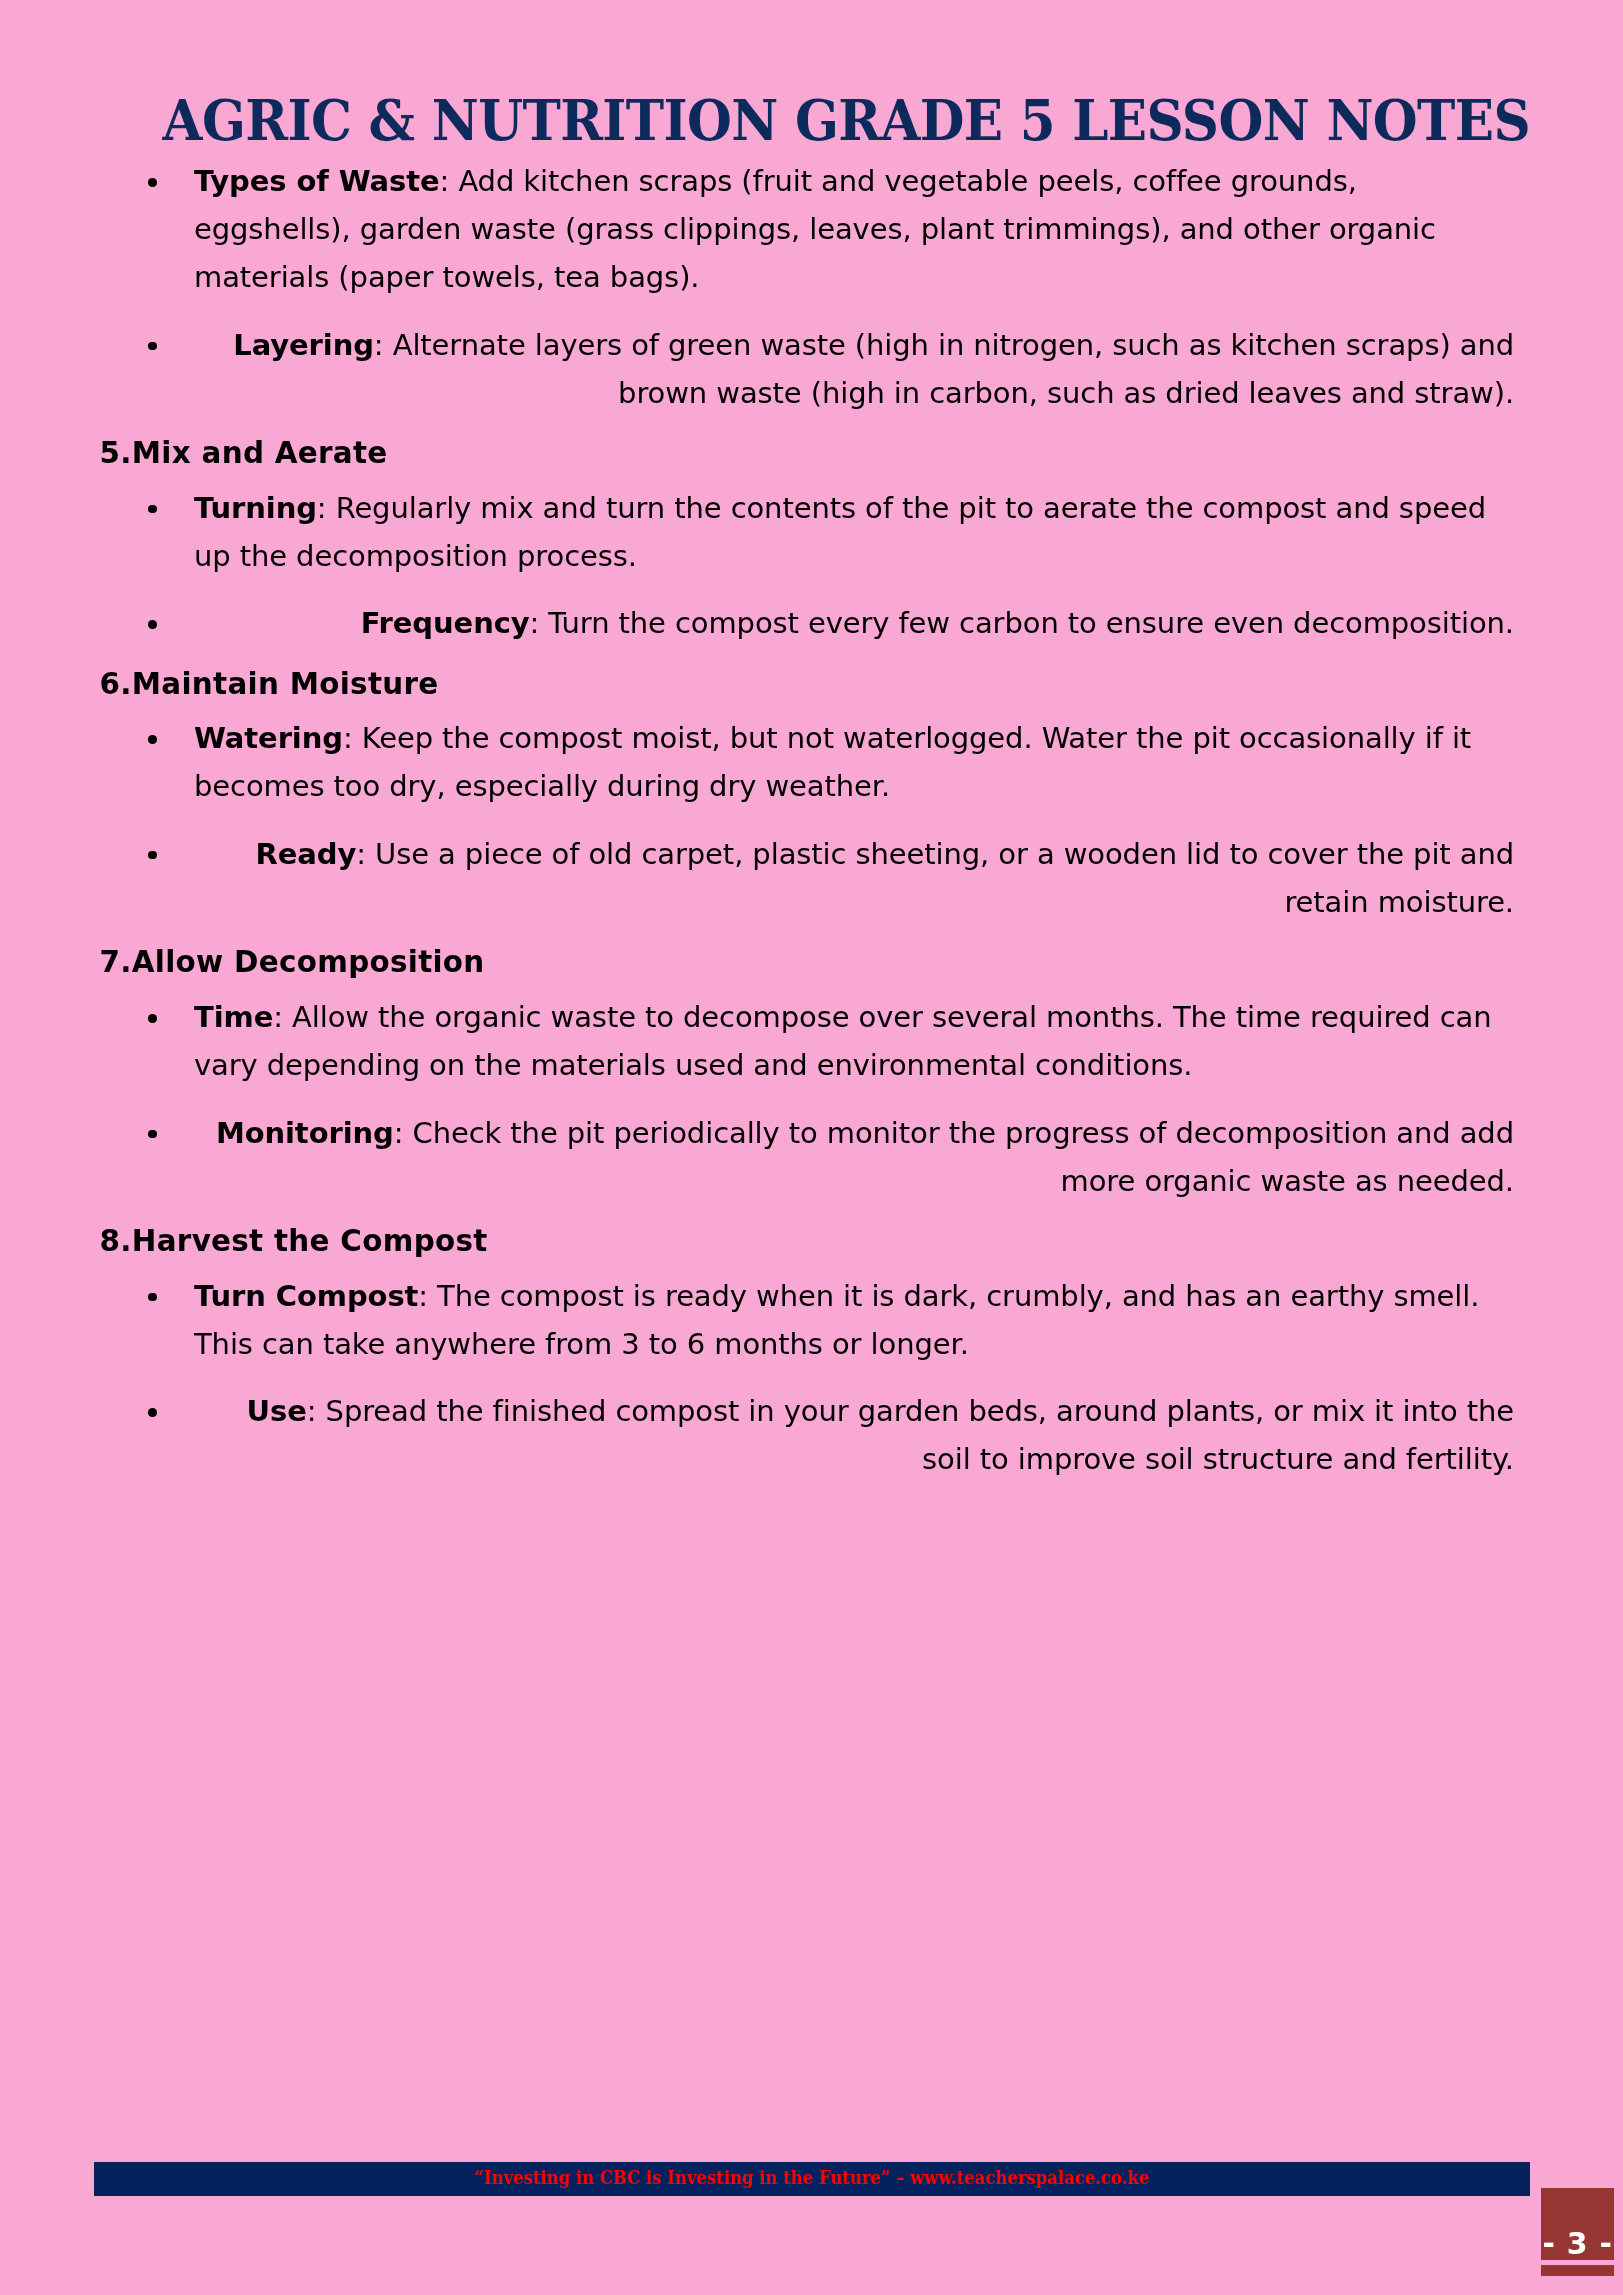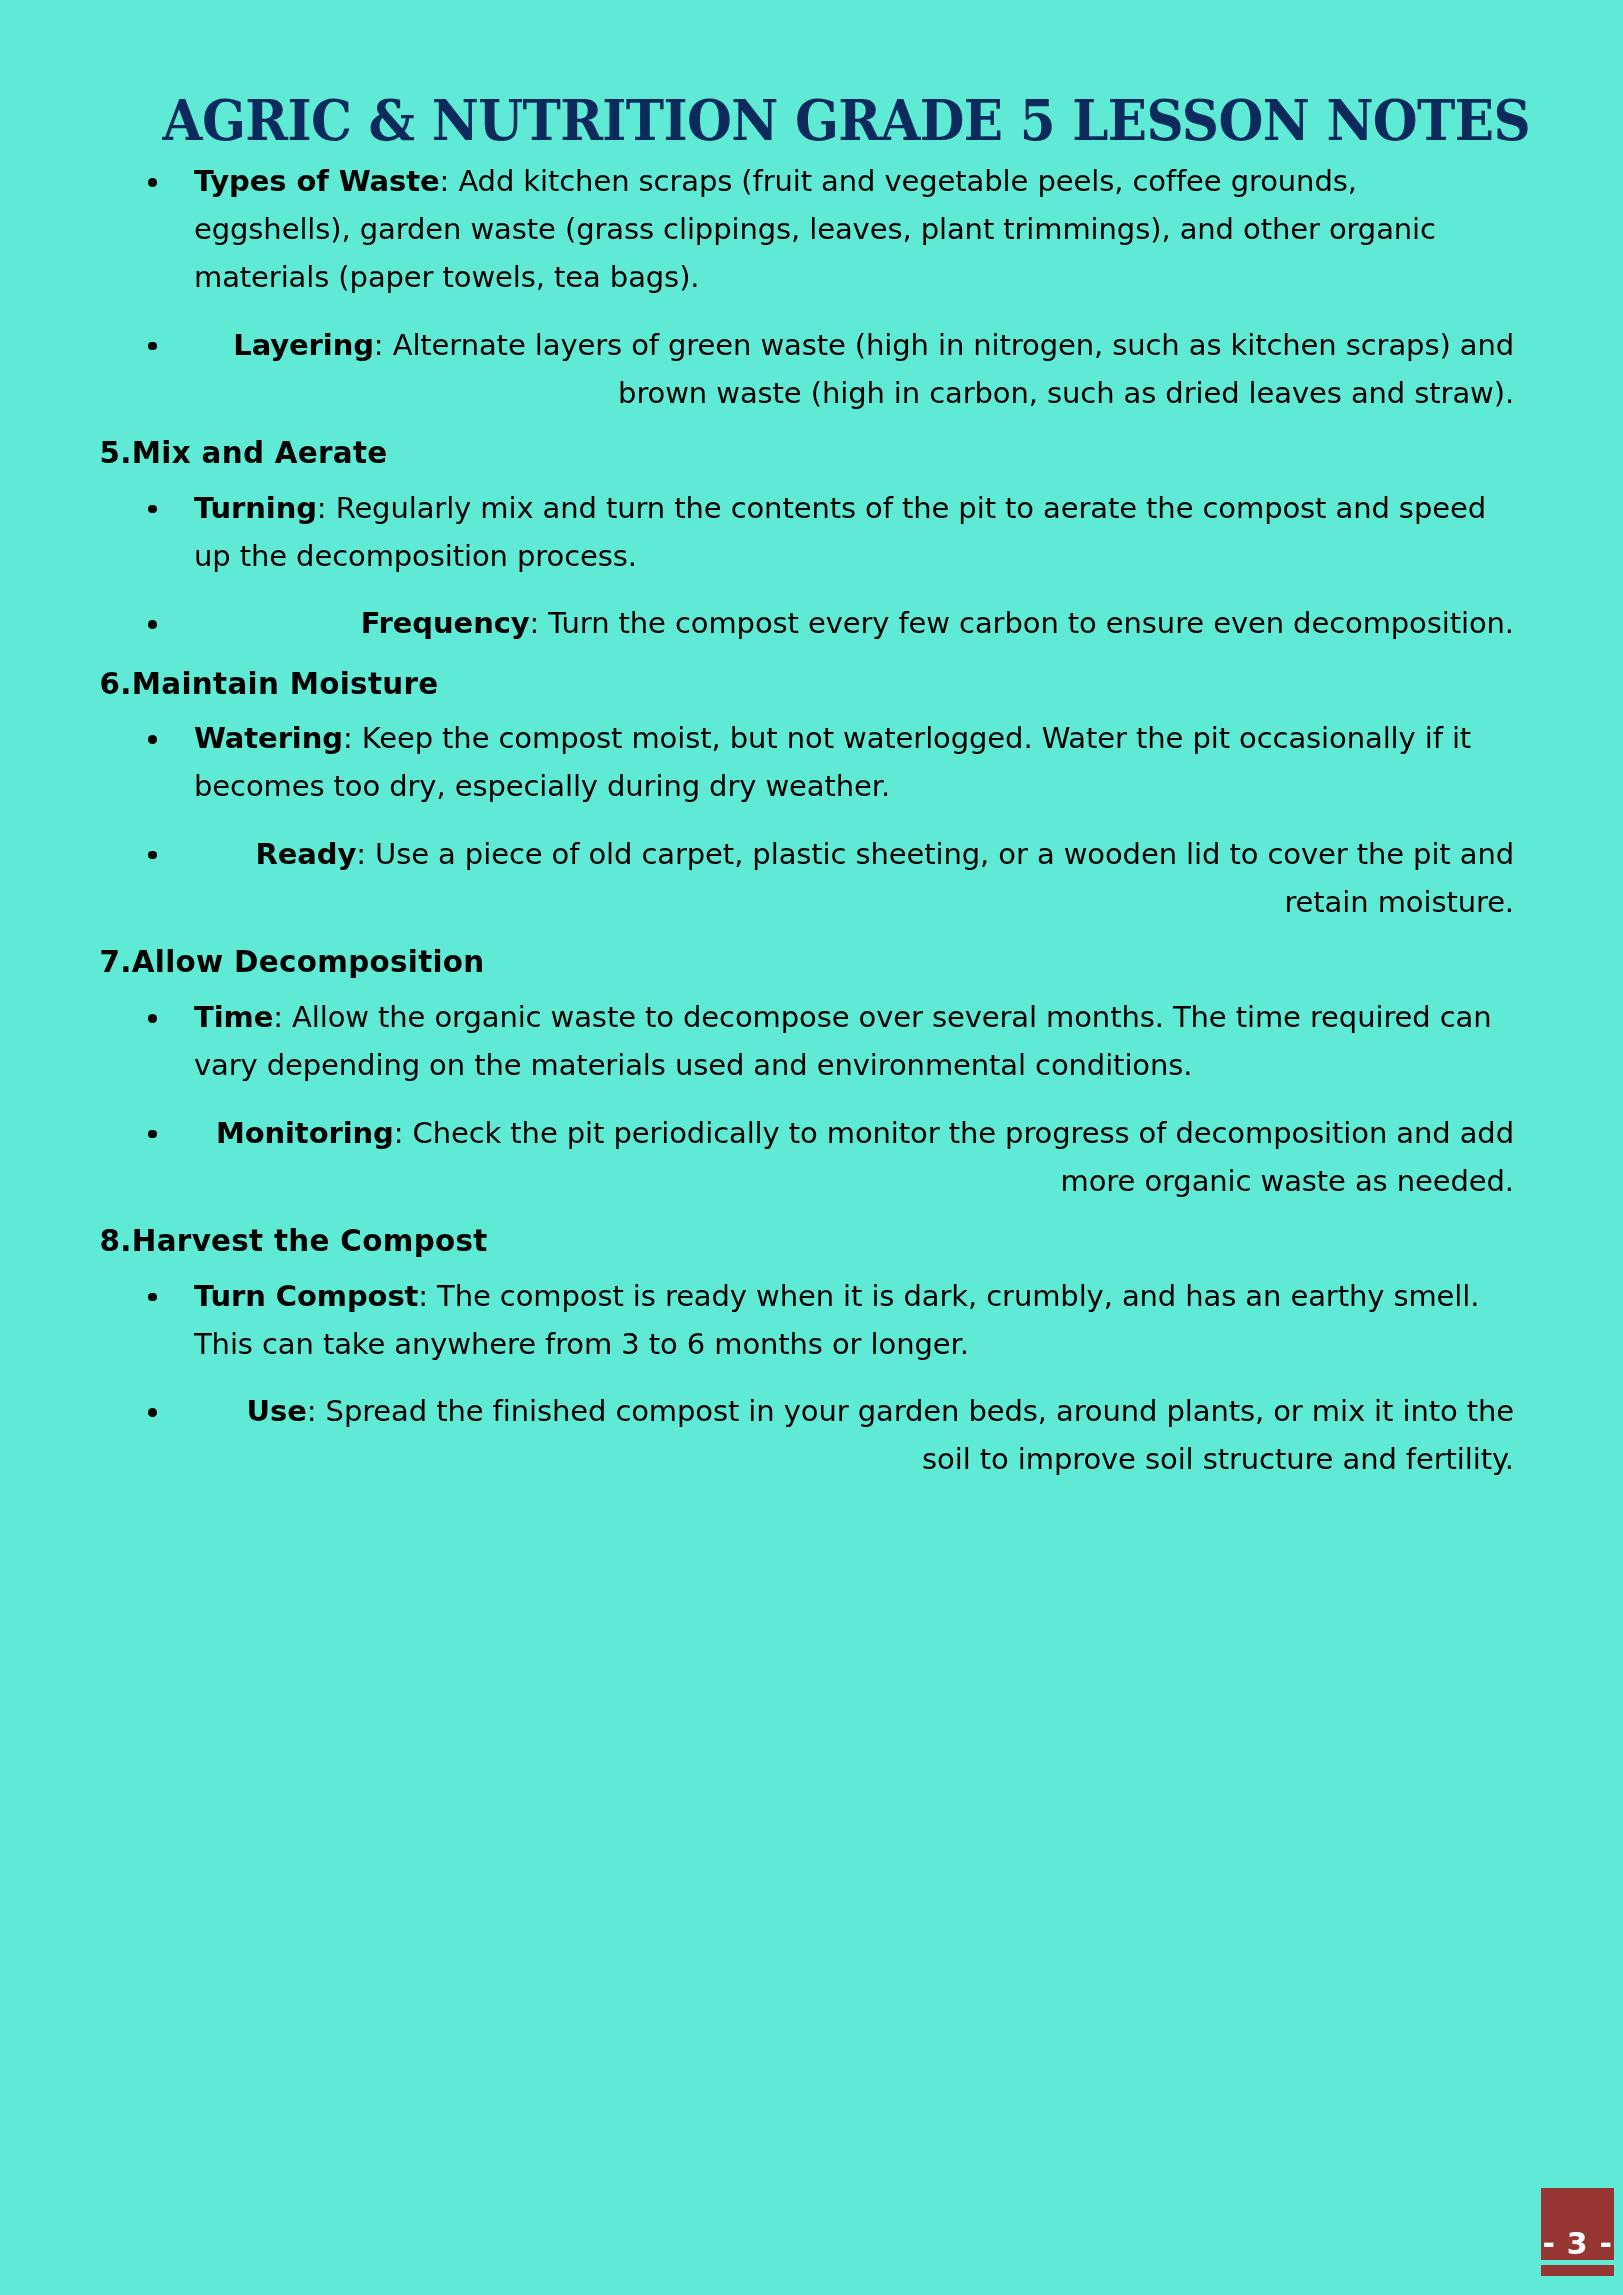--- a/index.html
+++ b/index.html
@@ -5,21 +5,21 @@
   html, body {
     margin: 0;
     padding: 0;
     background: #ffffff;
   }
 
   #page {
     position: relative;
     width: 1623px;
     height: 2295px;
-    background: #5eead4;
+    background: #f9a8d4;
     overflow: hidden;
     font-family: "DejaVu Sans", sans-serif;
   }
 
   
   .doc-title {
     position: absolute;
     left: 105px;
     top: 89px;
     width: 1440px;
@@ -187,20 +187,23 @@
       </div>
       <div class="group">
         <div class="section-heading"><span class="num">8.</span><span>Harvest the Compost</span></div>
         <ul class="bullets">
           <li><span class="bullet-dot"></span><b class="term">Turn Compost</b><span>: The compost is ready when it is dark, crumbly, and has an earthy smell. This can take anywhere from 3 to 6 months or longer.</span></li>
           <li><span class="bullet-dot"></span><b class="term">Use</b><span>: Spread the finished compost in your garden beds, around plants, or mix it into the soil to improve soil structure and fertility.</span></li>
         </ul>
       </div>
     </div>
 
+  <div class="footer-bar">
+    <div class="footer-text">“Investing in CBC is Investing in the Future” – www.teacherspalace.co.ke</div>
+  </div>
 
   <div class="page-badge">
     <div class="num">- 3 -</div>
   </div>
   <div class="page-badge-strip"></div>
 
 </div>
 
 
 </body></html>

